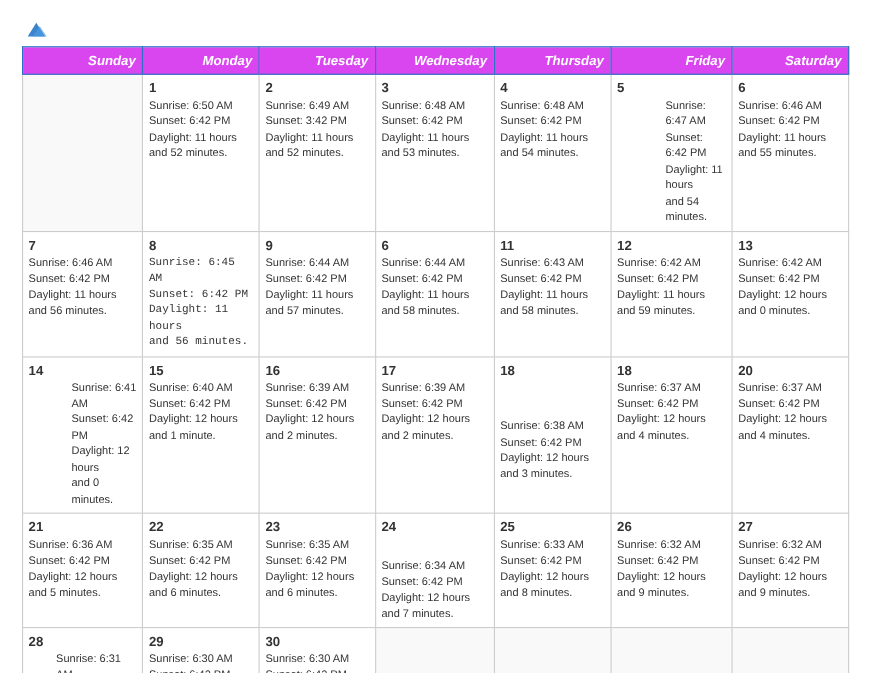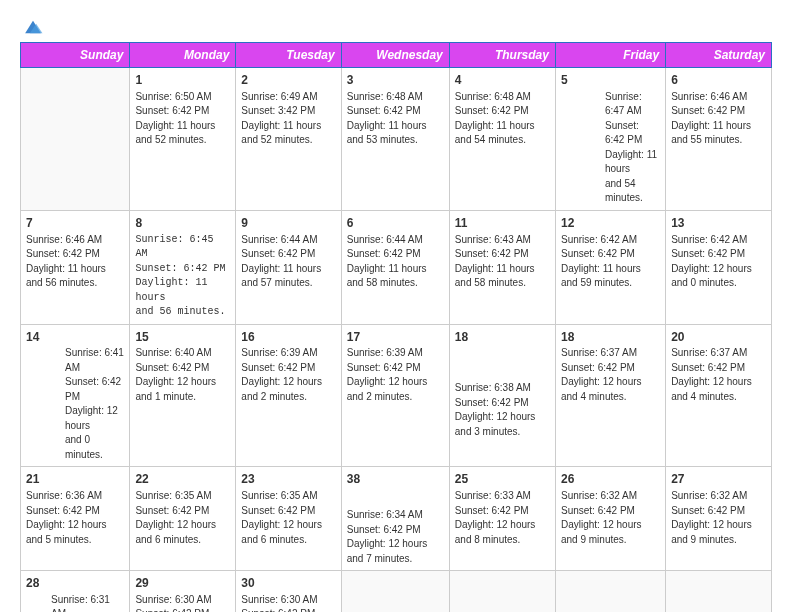--- a/index.html
+++ b/index.html
@@ -290,21 +290,21 @@
 and 6 minutes.</div>
           </td>
           <td>
             <span class="day-number">23</span>
             <div class="day-info" style="white-space: pre-line;">Sunrise: 6:35 AM
 Sunset: 6:42 PM
 Daylight: 12 hours
 and 6 minutes.</div>
           </td>
           <td>
-            <span class="day-number">38</span>
+            <span class="day-number">24</span>
             <div class="day-info" style="white-space: pre-line; margin-top: 20px;">Sunrise: 6:34 AM
 Sunset: 6:42 PM
 Daylight: 12 hours
 and 7 minutes.</div>
           </td>
           <td>
             <span class="day-number">25</span>
             <div class="day-info" style="white-space: pre-line;">Sunrise: 6:33 AM
 Sunset: 6:42 PM
 Daylight: 12 hours

